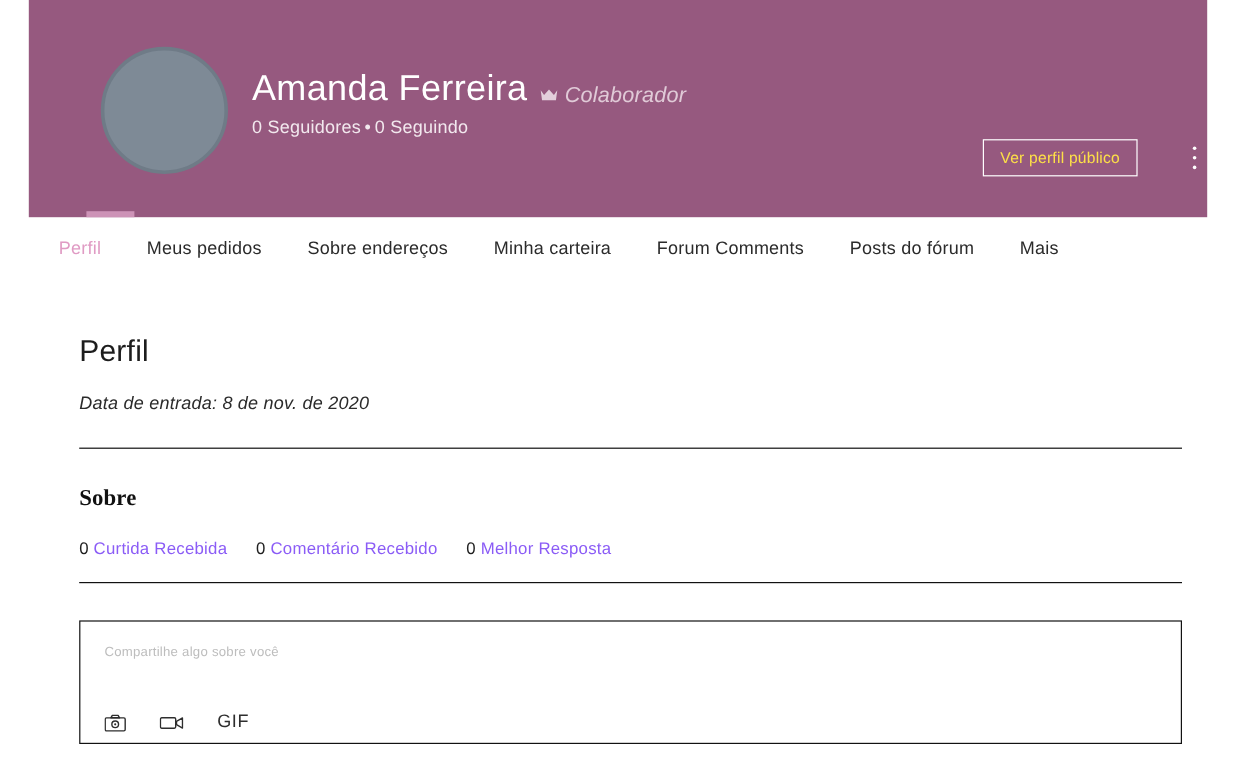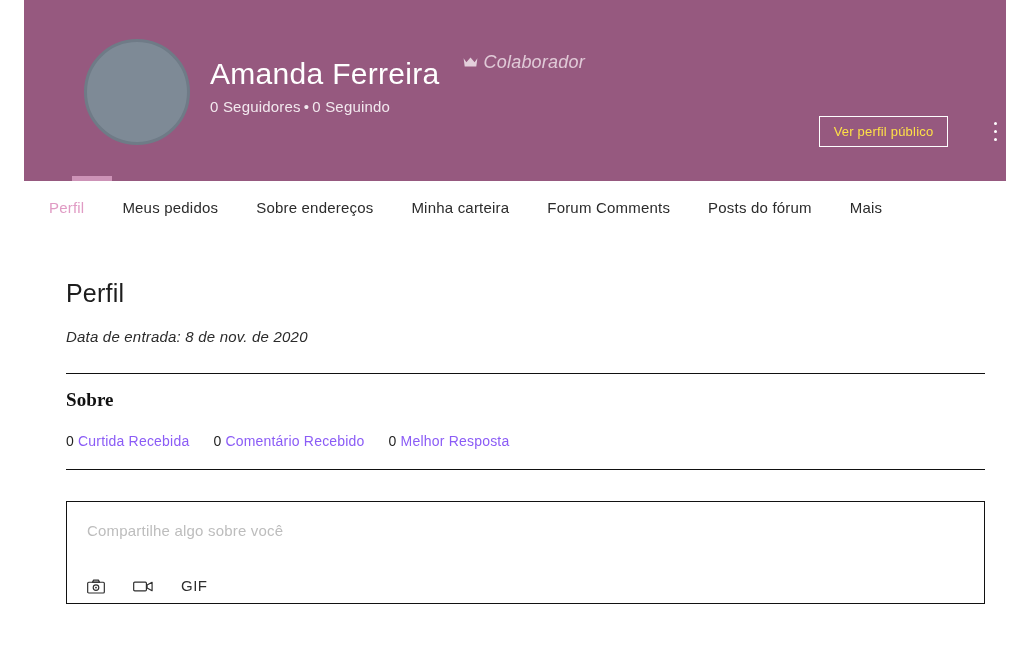--- a/index.html
+++ b/index.html
@@ -48,22 +48,22 @@
 
   .identity {
     position: absolute;
     left: 186px;
     top: 55px;
     width: 600px;
   }
 
   .name-row {
     display: flex;
-    align-items: flex-start;
-    gap: 23px;
+    align-items: flex-end;
+    gap: 10px;
     white-space: nowrap;
   }
 
   .display-name {
     font-family: "Liberation Sans", sans-serif;
     font-size: 30px;
     font-weight: 300;
     color: #ffffff;
     letter-spacing: 0.3px;
     line-height: 38px;
@@ -212,21 +212,21 @@
   }
 
   .divider {
     margin-top: 28px;
     width: 919px;
     height: 1px;
     background: #111111;
   }
 
   .about-title {
-    margin-top: 15px;
+    margin-top: 31px;
     font-family: "Liberation Serif", serif;
     font-size: 19px;
     font-weight: 700;
     color: #111111;
     letter-spacing: 0.1px;
   }
 
   .stats-row {
     margin-top: 22px;
     display: flex;
@@ -262,21 +262,21 @@
     border: 1px solid #121212;
     box-sizing: border-box;
     background: #ffffff;
     position: relative;
   }
 
   .compose-placeholder {
     position: absolute;
     left: 20px;
     top: 20px;
-    font-size: 15px;
+    font-size: 11px;
     font-weight: 300;
     color: #bdbdbd;
     letter-spacing: 0.2px;
     cursor: text;
   }
 
   .compose-toolbar {
     position: absolute;
     left: 20px;
     top: 76px;

